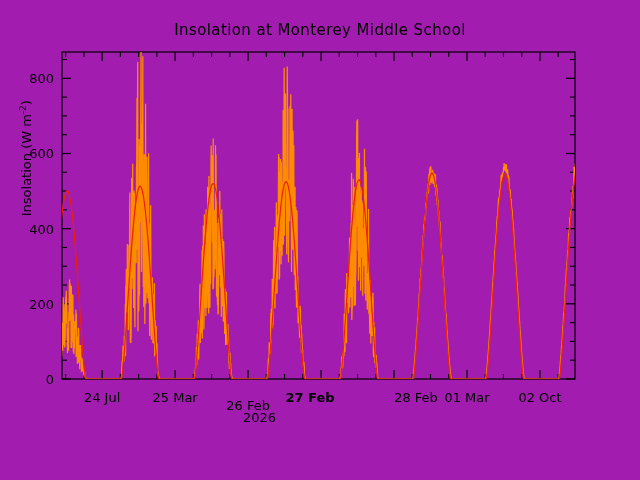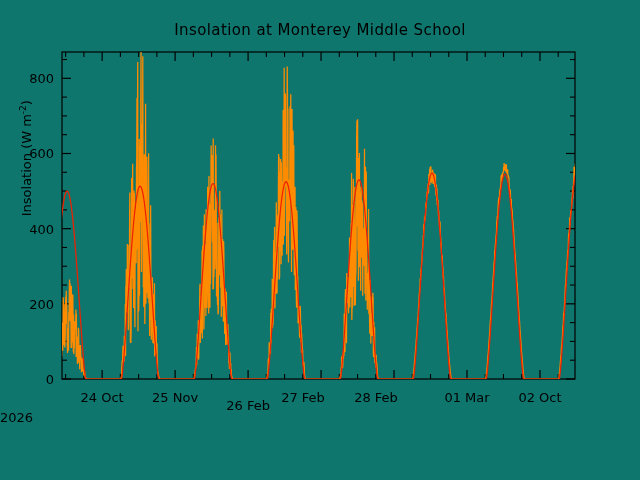--- a/index.html
+++ b/index.html
@@ -11,21 +11,21 @@
     width: 640px;
     height: 480px;
     overflow: hidden;
     font-family: "DejaVu Sans", sans-serif;
     color: #000000;
   }
   #figure {
     position: relative;
     width: 640px;
     height: 480px;
-    background: #0f766e;
+    background: #a21caf;
   }
   #chart-title {
     position: absolute;
     left: 0;
     top: 21px;
     width: 640px;
     text-align: center;
     font-size: 15px;
     letter-spacing: 0.4px;
     color: #000000;
@@ -54,21 +54,21 @@
   .tick-label {
     font-family: "DejaVu Sans", sans-serif;
     font-size: 13px;
     fill: #000000;
   }
   #xaxis-year {
     position: absolute;
     top: 410px;
     left: 0;
     width: 519px;
-    text-align: left;
+    text-align: center;
     font-size: 13px;
   }
   .xtick-label {
     position: absolute;
     font-size: 13px;
     white-space: nowrap;
     transform: translateX(-50%);
     top: 390px;
   }
 </style>
@@ -183,24 +183,24 @@
         <line x1="558.2162162162163" y1="52" x2="558.2162162162163" y2="57" stroke="#000000" stroke-width="1.1"></line>
         <clipPath id="plotclip">
           <rect x="62" y="52" width="513" height="327"></rect>
         </clipPath>
         <path d="M61.45 337.16 L61.71 356.51 L61.96 322.47 L62.21 329.41 L62.47 343.12 L62.72 350.62 L62.97 328.00 L63.23 297.26 L63.48 307.32 L63.73 345.12 L63.99 303.56 L64.24 315.45 L64.49 339.73 L64.75 347.55 L65.00 342.37 L65.25 335.19 L65.51 307.10 L65.76 296.76 L66.01 323.81 L66.27 290.78 L66.52 308.05 L66.77 304.80 L67.03 320.02 L67.28 344.63 L67.53 352.87 L67.79 344.49 L68.04 350.28 L68.29 328.26 L68.55 350.77 L68.80 312.12 L69.05 321.23 L69.31 286.90 L69.56 279.54 L69.81 310.31 L70.07 283.24 L70.32 320.71 L70.57 303.69 L70.83 306.34 L71.08 348.05 L71.33 285.76 L71.59 348.01 L71.84 339.34 L72.09 294.21 L72.35 328.87 L72.60 342.10 L72.85 294.75 L73.11 330.24 L73.36 352.24 L73.61 314.38 L73.87 354.23 L74.12 343.63 L74.37 348.26 L74.63 327.96 L74.88 321.37 L75.14 326.78 L75.39 322.26 L75.64 328.91 L75.90 309.50 L76.15 357.10 L76.40 313.39 L76.66 354.43 L76.91 336.67 L77.16 338.84 L77.42 363.91 L77.67 349.56 L77.92 361.75 L78.18 348.02 L78.43 327.85 L78.68 330.38 L78.94 362.97 L79.19 345.22 L79.44 349.91 L79.70 369.18 L79.95 347.76 L80.20 349.25 L80.46 344.95 L80.71 353.43 L80.96 360.28 L81.22 357.13 L81.47 372.21 L81.72 367.52 L81.98 371.49 L82.23 358.16 L82.48 369.09 L82.74 363.92 L82.99 367.55 L83.24 371.51 L83.50 369.90 L83.75 375.37 L84.00 373.32 L84.26 371.93 L84.51 370.96 L84.76 373.14 L85.02 375.33 L85.27 377.89 L85.52 377.24 L85.78 377.39 L86.03 378.21 L86.28 378.85 L86.70 379.00 L120.49 379.00 L120.74 379.00 L121.00 378.48 L121.25 376.30 L121.50 377.78 L121.76 367.82 L122.01 363.54 L122.26 360.35 L122.52 362.68 L122.77 352.99 L123.02 345.88 L123.28 358.25 L123.53 349.82 L123.78 359.94 L124.04 361.58 L124.29 335.78 L124.54 344.38 L124.80 351.10 L125.05 356.33 L125.30 304.08 L125.56 355.84 L125.81 286.48 L126.06 290.88 L126.32 269.00 L126.57 304.98 L126.82 312.25 L127.08 311.65 L127.33 244.00 L127.58 289.80 L127.84 285.83 L128.09 272.97 L128.34 330.10 L128.60 326.54 L128.85 244.95 L129.10 246.27 L129.36 288.04 L129.61 214.81 L129.86 192.43 L130.12 276.34 L130.37 342.44 L130.62 316.03 L130.88 343.05 L131.13 331.13 L131.39 254.08 L131.64 178.11 L131.89 274.18 L132.15 238.92 L132.40 278.18 L132.65 163.79 L132.91 289.04 L133.16 235.60 L133.41 258.95 L133.67 307.99 L133.92 190.51 L134.17 282.74 L134.43 192.89 L134.68 310.43 L134.93 327.16 L135.19 225.76 L135.44 251.97 L135.69 209.30 L135.95 208.54 L136.20 263.35 L136.45 169.55 L136.71 162.23 L136.96 97.99 L137.21 249.45 L137.47 117.62 L137.72 62.07 L137.97 331.13 L138.23 248.57 L138.48 310.96 L138.73 310.51 L138.99 293.29 L139.24 139.04 L139.49 295.56 L139.75 242.81 L140.00 145.19 L140.25 222.08 L140.51 217.79 L140.76 101.74 L141.01 52.00 L141.27 179.22 L141.52 271.93 L141.77 225.96 L142.03 124.12 L142.28 160.59 L142.53 175.39 L142.79 56.13 L143.04 210.62 L143.29 287.25 L143.55 212.42 L143.80 306.96 L144.05 184.83 L144.31 154.30 L144.56 196.90 L144.81 323.91 L145.07 283.23 L145.32 235.12 L145.57 103.86 L145.83 303.73 L146.08 295.03 L146.33 233.86 L146.59 191.20 L146.84 156.82 L147.09 252.20 L147.35 293.10 L147.60 262.27 L147.85 298.25 L148.11 262.87 L148.36 188.57 L148.61 153.14 L148.87 303.22 L149.12 223.34 L149.37 268.57 L149.63 335.88 L149.88 271.25 L150.14 310.12 L150.39 320.80 L150.64 205.26 L150.90 279.99 L151.15 332.57 L151.40 339.82 L151.66 289.22 L151.91 332.17 L152.16 304.36 L152.42 277.16 L152.67 319.34 L152.92 343.12 L153.18 320.32 L153.43 294.22 L153.68 337.88 L153.94 321.84 L154.19 344.13 L154.44 283.29 L154.70 356.26 L154.95 354.99 L155.20 320.38 L155.46 335.06 L155.71 354.09 L155.96 348.08 L156.22 326.06 L156.47 353.61 L156.72 347.06 L156.98 343.16 L157.23 358.37 L157.48 360.32 L157.74 374.91 L157.99 371.29 L158.24 373.24 L158.50 376.39 L158.75 375.45 L159.00 377.58 L159.26 378.25 L159.67 379.00 L193.46 379.00 L193.72 379.00 L193.97 378.24 L194.22 377.50 L194.48 374.60 L194.73 376.04 L194.98 372.38 L195.24 369.74 L195.49 367.62 L195.74 368.79 L196.00 363.89 L196.25 357.68 L196.50 347.10 L196.76 365.45 L197.01 350.36 L197.26 333.80 L197.52 357.88 L197.77 356.74 L198.02 356.84 L198.28 320.17 L198.53 359.59 L198.78 357.04 L199.04 323.76 L199.29 332.21 L199.54 319.37 L199.80 288.27 L200.05 283.71 L200.30 343.04 L200.56 317.50 L200.81 296.54 L201.06 333.14 L201.32 332.11 L201.57 300.07 L201.82 289.81 L202.08 250.26 L202.33 338.58 L202.58 245.86 L202.84 273.53 L203.09 283.04 L203.34 225.54 L203.60 230.69 L203.85 329.50 L204.10 318.26 L204.36 214.15 L204.61 307.78 L204.86 254.74 L205.12 290.65 L205.37 250.67 L205.62 244.20 L205.88 315.93 L206.13 209.15 L206.39 272.51 L206.64 272.40 L206.89 307.94 L207.15 274.72 L207.40 270.63 L207.65 186.65 L207.91 280.17 L208.16 287.33 L208.41 301.99 L208.67 313.42 L208.92 176.03 L209.17 199.29 L209.43 241.18 L209.68 248.76 L209.93 307.77 L210.19 204.10 L210.44 284.35 L210.69 272.38 L210.95 163.69 L211.20 145.57 L211.45 190.67 L211.71 169.05 L211.96 155.36 L212.21 227.79 L212.47 242.52 L212.72 194.24 L212.97 289.50 L213.23 138.53 L213.48 288.63 L213.73 250.42 L213.99 277.33 L214.24 261.61 L214.49 209.69 L214.75 210.44 L215.00 269.28 L215.25 250.95 L215.51 145.23 L215.76 233.87 L216.01 154.52 L216.27 209.83 L216.52 296.62 L216.77 263.15 L217.03 223.01 L217.28 296.75 L217.53 304.95 L217.79 288.17 L218.04 314.46 L218.29 311.86 L218.55 269.41 L218.80 217.39 L219.05 243.37 L219.31 266.30 L219.56 275.18 L219.81 191.02 L220.07 249.68 L220.32 214.36 L220.57 287.62 L220.83 252.61 L221.08 283.06 L221.33 316.80 L221.59 254.51 L221.84 209.41 L222.09 306.16 L222.35 270.50 L222.60 238.95 L222.85 287.41 L223.11 289.22 L223.36 321.69 L223.61 240.96 L223.87 250.20 L224.12 295.30 L224.37 286.42 L224.63 334.02 L224.88 325.73 L225.14 288.54 L225.39 299.12 L225.64 344.93 L225.90 313.88 L226.15 330.44 L226.40 291.76 L226.66 333.48 L226.91 340.30 L227.16 344.81 L227.42 341.55 L227.67 341.11 L227.92 324.28 L228.18 344.39 L228.43 336.44 L228.68 346.39 L228.94 362.75 L229.19 363.32 L229.44 369.05 L229.70 363.87 L229.95 352.64 L230.20 362.26 L230.46 368.08 L230.71 363.29 L230.96 374.47 L231.22 369.21 L231.47 375.95 L231.72 376.03 L231.98 377.22 L232.23 378.52 L232.65 379.00 L266.44 379.00 L266.69 379.00 L266.94 378.00 L267.20 376.04 L267.45 374.69 L267.70 372.74 L267.96 371.82 L268.21 361.17 L268.46 358.37 L268.72 363.62 L268.97 362.64 L269.22 342.16 L269.48 354.30 L269.73 351.46 L269.98 351.46 L270.24 346.57 L270.49 353.74 L270.74 312.98 L271.00 343.58 L271.25 310.61 L271.50 308.60 L271.76 321.00 L272.01 322.23 L272.26 278.74 L272.52 328.14 L272.77 321.52 L273.02 325.29 L273.28 313.65 L273.53 252.34 L273.78 239.93 L274.04 303.49 L274.29 288.63 L274.54 227.01 L274.80 308.48 L275.05 305.64 L275.30 251.77 L275.56 283.42 L275.81 294.10 L276.06 257.23 L276.32 202.35 L276.57 274.51 L276.82 214.62 L277.08 293.48 L277.33 221.18 L277.58 279.55 L277.84 215.89 L278.09 246.94 L278.34 198.04 L278.60 153.98 L278.85 166.62 L279.10 157.02 L279.36 279.48 L279.61 275.69 L279.86 184.77 L280.12 171.66 L280.37 250.75 L280.62 159.01 L280.88 165.56 L281.13 264.30 L281.39 162.19 L281.64 199.41 L281.89 251.26 L282.15 255.73 L282.40 181.99 L282.65 243.40 L282.91 215.23 L283.16 109.98 L283.41 244.46 L283.67 191.34 L283.92 171.73 L284.17 67.70 L284.43 235.64 L284.68 152.29 L284.93 176.34 L285.19 186.21 L285.44 93.59 L285.69 187.26 L285.95 166.91 L286.20 186.63 L286.45 214.10 L286.71 254.60 L286.96 212.64 L287.21 66.44 L287.47 93.32 L287.72 214.13 L287.97 108.39 L288.23 241.60 L288.48 262.44 L288.73 181.49 L288.99 191.30 L289.24 179.63 L289.49 221.54 L289.75 180.75 L290.00 105.91 L290.25 203.18 L290.51 184.76 L290.76 94.35 L291.01 203.26 L291.27 222.20 L291.52 272.07 L291.77 171.48 L292.03 108.96 L292.28 189.83 L292.53 167.07 L292.79 249.76 L293.04 130.41 L293.29 172.47 L293.55 160.11 L293.80 145.30 L294.05 245.16 L294.31 275.20 L294.56 199.22 L294.81 243.91 L295.07 186.87 L295.32 289.94 L295.57 245.92 L295.83 206.89 L296.08 233.16 L296.33 296.97 L296.59 307.62 L296.84 210.17 L297.09 215.53 L297.35 251.23 L297.60 296.86 L297.85 276.26 L298.11 323.14 L298.36 310.08 L298.61 319.11 L298.87 306.11 L299.12 317.65 L299.37 329.06 L299.63 337.76 L299.88 316.70 L300.14 305.84 L300.39 309.83 L300.64 328.23 L300.90 341.97 L301.15 325.30 L301.40 352.66 L301.66 333.53 L301.91 341.40 L302.16 345.34 L302.42 348.80 L302.67 350.23 L302.92 362.54 L303.18 361.43 L303.43 366.45 L303.68 364.35 L303.94 362.09 L304.19 366.47 L304.44 373.50 L304.70 376.10 L304.95 376.96 L305.20 378.22 L305.62 379.00 L339.41 379.00 L339.66 379.00 L339.92 377.64 L340.17 377.92 L340.42 375.85 L340.68 376.38 L340.93 374.79 L341.18 366.85 L341.44 372.92 L341.69 356.53 L341.94 367.54 L342.20 368.15 L342.45 355.11 L342.70 367.85 L342.96 360.54 L343.21 352.32 L343.46 358.69 L343.72 349.79 L343.97 355.96 L344.22 313.51 L344.48 330.47 L344.73 322.49 L344.98 352.21 L345.24 296.89 L345.49 288.99 L345.74 316.37 L346.00 304.66 L346.25 319.52 L346.50 343.35 L346.76 272.97 L347.01 290.81 L347.26 296.02 L347.52 298.92 L347.77 303.05 L348.02 286.40 L348.28 277.00 L348.53 313.17 L348.78 294.01 L349.04 306.13 L349.29 285.78 L349.54 237.60 L349.80 307.44 L350.05 252.88 L350.30 276.89 L350.56 266.10 L350.81 297.26 L351.06 222.98 L351.32 253.50 L351.57 173.05 L351.82 319.92 L352.08 308.26 L352.33 308.74 L352.58 205.05 L352.84 236.43 L353.09 217.58 L353.34 178.77 L353.60 287.05 L353.85 238.54 L354.10 306.02 L354.36 224.64 L354.61 265.23 L354.86 186.82 L355.12 263.64 L355.37 305.19 L355.62 277.32 L355.88 272.96 L356.13 251.48 L356.39 201.50 L356.64 139.24 L356.89 120.52 L357.15 226.62 L357.40 146.52 L357.65 119.21 L357.91 250.81 L358.16 175.74 L358.41 280.78 L358.67 260.72 L358.92 157.99 L359.17 255.60 L359.43 153.11 L359.68 266.89 L359.93 192.42 L360.19 217.37 L360.44 262.91 L360.69 290.83 L360.95 186.54 L361.20 187.72 L361.45 225.36 L361.71 257.50 L361.96 200.39 L362.21 253.70 L362.47 203.29 L362.72 295.79 L362.97 251.87 L363.23 248.26 L363.48 228.33 L363.73 265.81 L363.99 229.18 L364.24 253.75 L364.49 148.70 L364.75 230.72 L365.00 293.69 L365.25 177.58 L365.51 166.75 L365.76 300.50 L366.01 200.45 L366.27 171.53 L366.52 255.74 L366.77 284.69 L367.03 273.04 L367.28 309.65 L367.53 296.98 L367.79 274.68 L368.04 282.80 L368.29 272.62 L368.55 208.93 L368.80 313.66 L369.05 273.69 L369.31 303.61 L369.56 320.93 L369.81 333.74 L370.07 280.05 L370.32 325.47 L370.57 296.07 L370.83 343.60 L371.08 312.78 L371.33 320.49 L371.59 326.22 L371.84 332.50 L372.09 335.93 L372.35 297.03 L372.60 328.51 L372.85 292.74 L373.11 298.43 L373.36 352.53 L373.61 357.32 L373.87 321.63 L374.12 357.20 L374.37 337.98 L374.63 327.14 L374.88 363.01 L375.14 361.43 L375.39 363.99 L375.64 356.46 L375.90 367.70 L376.15 354.81 L376.40 364.89 L376.66 362.00 L376.91 365.21 L377.16 368.43 L377.42 373.49 L377.67 377.11 L377.92 377.24 L378.18 378.28 L378.59 379.00 L412.38 379.00 L412.64 379.00 L412.89 377.88 L413.14 376.18 L413.40 374.22 L413.65 371.94 L413.90 369.46 L414.16 367.03 L414.41 363.60 L414.66 361.16 L414.92 358.47 L415.17 354.10 L415.42 351.84 L415.68 347.14 L415.93 346.18 L416.18 340.84 L416.44 337.73 L416.69 335.50 L416.94 330.39 L417.20 327.13 L417.45 324.42 L417.70 318.75 L417.96 318.09 L418.21 314.27 L418.46 308.99 L418.72 304.01 L418.97 301.18 L419.22 294.02 L419.48 292.65 L419.73 288.26 L419.98 286.88 L420.24 277.91 L420.49 281.34 L420.74 273.65 L421.00 268.82 L421.25 269.89 L421.50 264.62 L421.76 261.29 L422.01 259.13 L422.26 251.32 L422.52 248.63 L422.77 245.65 L423.02 242.29 L423.28 235.14 L423.53 237.93 L423.78 224.15 L424.04 225.21 L424.29 229.06 L424.54 216.82 L424.80 217.94 L425.05 220.36 L425.30 214.50 L425.56 215.79 L425.81 202.88 L426.06 207.91 L426.32 206.15 L426.57 199.85 L426.82 196.25 L427.08 191.88 L427.33 195.77 L427.58 187.88 L427.84 192.06 L428.09 183.58 L428.34 193.47 L428.60 190.91 L428.85 173.96 L429.10 178.02 L429.36 183.10 L429.61 169.26 L429.86 185.09 L430.12 166.96 L430.37 173.66 L430.62 181.14 L430.88 166.22 L431.13 176.83 L431.39 182.20 L431.64 182.44 L431.89 174.44 L432.15 172.82 L432.40 181.53 L432.65 169.80 L432.91 175.47 L433.16 183.70 L433.41 172.56 L433.67 184.12 L433.92 173.24 L434.17 182.94 L434.43 175.89 L434.68 187.29 L434.93 176.59 L435.19 174.68 L435.44 174.91 L435.69 190.11 L435.95 193.91 L436.20 195.77 L436.45 184.60 L436.71 200.62 L436.96 188.21 L437.21 205.34 L437.47 197.52 L437.72 204.99 L437.97 199.77 L438.23 208.66 L438.48 216.47 L438.73 210.58 L438.99 217.81 L439.24 220.79 L439.49 226.94 L439.75 230.37 L440.00 221.58 L440.25 227.42 L440.51 235.97 L440.76 239.32 L441.01 245.22 L441.27 244.76 L441.52 253.82 L441.77 255.68 L442.03 259.82 L442.28 255.52 L442.53 265.82 L442.79 266.78 L443.04 270.87 L443.29 278.30 L443.55 276.31 L443.80 285.79 L444.05 289.59 L444.31 288.56 L444.56 295.61 L444.81 300.33 L445.07 304.81 L445.32 308.14 L445.57 311.21 L445.83 314.96 L446.08 314.71 L446.33 321.68 L446.59 323.25 L446.84 330.13 L447.09 330.49 L447.35 336.72 L447.60 339.23 L447.85 342.62 L448.11 346.31 L448.36 348.81 L448.61 353.42 L448.87 356.74 L449.12 358.98 L449.37 361.91 L449.63 364.98 L449.88 367.32 L450.14 370.73 L450.39 372.84 L450.64 374.94 L450.90 376.81 L451.15 378.43 L451.56 379.00 L485.35 379.00 L485.61 379.00 L485.86 377.85 L486.11 376.16 L486.37 373.97 L486.62 371.65 L486.87 369.13 L487.13 366.71 L487.38 363.70 L487.64 360.66 L487.89 356.90 L488.14 354.35 L488.40 350.68 L488.65 346.92 L488.90 343.71 L489.16 339.39 L489.41 337.25 L489.66 332.00 L489.92 329.81 L490.17 323.91 L490.42 320.45 L490.68 317.19 L490.93 314.67 L491.18 310.37 L491.44 304.72 L491.69 302.21 L491.94 298.85 L492.20 295.20 L492.45 290.44 L492.70 283.35 L492.96 282.32 L493.21 277.02 L493.46 275.09 L493.72 271.02 L493.97 264.66 L494.22 261.14 L494.48 260.24 L494.73 251.53 L494.98 251.56 L495.24 245.48 L495.49 244.05 L495.74 241.17 L496.00 236.65 L496.25 234.67 L496.50 232.15 L496.76 222.48 L497.01 219.97 L497.26 216.22 L497.52 218.43 L497.77 216.04 L498.02 210.88 L498.28 203.28 L498.53 200.61 L498.78 197.57 L499.04 201.74 L499.29 199.59 L499.54 193.85 L499.80 191.69 L500.05 188.76 L500.30 189.39 L500.56 186.10 L500.81 185.82 L501.06 176.18 L501.32 175.69 L501.57 180.97 L501.82 175.49 L502.08 179.01 L502.33 177.37 L502.58 172.46 L502.84 173.55 L503.09 172.61 L503.34 172.23 L503.60 167.09 L503.85 170.80 L504.10 162.96 L504.36 166.86 L504.61 169.43 L504.86 166.98 L505.12 170.34 L505.37 169.68 L505.62 164.21 L505.88 171.93 L506.13 166.28 L506.39 164.35 L506.64 172.66 L506.89 169.10 L507.15 174.00 L507.40 171.64 L507.65 169.49 L507.91 175.25 L508.16 177.21 L508.41 177.47 L508.67 176.85 L508.92 177.68 L509.17 187.50 L509.43 188.49 L509.68 190.00 L509.93 193.38 L510.19 189.46 L510.44 194.38 L510.69 200.35 L510.95 201.72 L511.20 198.99 L511.45 205.90 L511.71 210.09 L511.96 208.58 L512.21 211.67 L512.47 217.17 L512.72 220.71 L512.97 221.70 L513.23 227.60 L513.48 228.40 L513.73 233.35 L513.99 238.26 L514.24 242.94 L514.49 247.04 L514.75 250.37 L515.00 253.77 L515.25 255.41 L515.51 261.02 L515.76 263.16 L516.01 268.91 L516.27 272.28 L516.52 274.40 L516.77 279.75 L517.03 283.21 L517.28 284.87 L517.53 290.26 L517.79 293.22 L518.04 299.09 L518.29 302.84 L518.55 308.17 L518.80 310.42 L519.05 315.56 L519.31 318.47 L519.56 321.53 L519.81 327.41 L520.07 330.78 L520.32 333.47 L520.57 337.62 L520.83 341.07 L521.08 344.81 L521.33 349.14 L521.59 352.19 L521.84 354.97 L522.09 358.38 L522.35 361.59 L522.60 364.87 L522.85 367.63 L523.11 370.09 L523.36 372.59 L523.61 374.89 L523.87 376.77 L524.12 378.39 L524.54 379.00 L558.33 379.00 L558.58 379.00 L558.83 377.91 L559.09 376.18 L559.34 373.75 L559.59 371.32 L559.85 369.60 L560.10 366.16 L560.35 362.40 L560.61 360.19 L560.86 356.16 L561.11 354.39 L561.37 348.87 L561.62 345.73 L561.87 344.89 L562.13 340.66 L562.38 336.69 L562.64 332.81 L562.89 325.82 L563.14 327.32 L563.40 320.53 L563.65 312.80 L563.90 315.21 L564.16 311.51 L564.41 306.76 L564.66 302.29 L564.92 298.90 L565.17 291.18 L565.42 284.56 L565.68 286.31 L565.93 279.40 L566.18 273.12 L566.44 269.99 L566.69 270.48 L566.94 262.50 L567.20 262.87 L567.45 256.43 L567.70 250.83 L567.96 249.85 L568.21 251.49 L568.46 237.94 L568.72 233.31 L568.97 235.37 L569.22 230.18 L569.48 228.53 L569.73 217.35 L569.98 225.21 L570.24 217.48 L570.49 216.77 L570.74 210.55 L571.00 212.27 L571.25 209.98 L571.50 207.73 L571.76 204.45 L572.01 197.66 L572.26 198.42 L572.52 190.35 L572.77 198.65 L573.02 186.07 L573.28 191.80 L573.53 182.44 L573.78 180.60 L574.04 166.65 L574.29 168.96 L574.54 169.60 L574.80 177.20 L575.05 179.91 L575.30 163.57 L575.56 167.53 " fill="none" stroke="#ff8c00" stroke-width="1.25" stroke-linejoin="miter" clip-path="url(#plotclip)"></path>
         <path d="M61.42 219.15 L61.68 216.80 L61.93 214.53 L62.18 212.36 L62.44 210.28 L62.69 208.30 L62.94 206.42 L63.20 204.65 L63.45 202.97 L63.70 201.40 L63.96 199.94 L64.21 198.59 L64.46 197.34 L64.72 196.20 L64.97 195.18 L65.22 194.27 L65.48 193.47 L65.73 192.78 L65.98 192.21 L66.24 191.76 L66.49 191.41 L66.74 191.19 L67.00 191.08 L67.25 191.09 L67.50 191.21 L67.76 191.45 L68.01 191.80 L68.26 192.27 L68.52 192.86 L68.77 193.56 L69.02 194.37 L69.28 195.30 L69.53 196.34 L69.78 197.48 L70.04 198.74 L70.29 200.11 L70.54 201.59 L70.80 203.17 L71.05 204.86 L71.30 206.64 L71.56 208.54 L71.81 210.53 L72.06 212.61 L72.32 214.80 L72.57 217.07 L72.82 219.44 L73.08 221.90 L73.33 224.44 L73.58 227.07 L73.84 229.78 L74.09 232.57 L74.34 235.44 L74.60 238.38 L74.85 241.39 L75.10 244.46 L75.36 247.60 L75.61 250.81 L75.86 254.07 L76.12 257.38 L76.37 260.75 L76.62 264.16 L76.88 267.62 L77.13 271.12 L77.39 274.66 L77.64 278.23 L77.89 281.83 L78.15 285.45 L78.40 289.09 L78.65 292.76 L78.91 296.43 L79.16 300.11 L79.41 303.80 L79.67 307.49 L79.92 311.17 L80.17 314.84 L80.43 318.50 L80.68 322.14 L80.93 325.75 L81.19 329.33 L81.44 332.88 L81.69 336.38 L81.95 339.84 L82.20 343.24 L82.45 346.59 L82.71 349.86 L82.96 353.06 L83.21 356.18 L83.47 359.20 L83.72 362.12 L83.97 364.93 L84.23 367.60 L84.48 370.13 L84.73 372.48 L84.99 374.64 L85.24 376.55 L85.49 378.12 L85.97 379.00 L121.22 379.00 L121.47 379.00 L121.73 377.93 L121.98 376.26 L122.23 374.27 L122.49 372.03 L122.74 369.59 L122.99 366.98 L123.25 364.22 L123.50 361.33 L123.75 358.32 L124.01 355.21 L124.26 352.00 L124.51 348.71 L124.77 345.34 L125.02 341.90 L125.27 338.40 L125.53 334.85 L125.78 331.24 L126.03 327.60 L126.29 323.92 L126.54 320.21 L126.79 316.48 L127.05 312.72 L127.30 308.95 L127.55 305.17 L127.81 301.39 L128.06 297.61 L128.31 293.83 L128.57 290.06 L128.82 286.31 L129.07 282.57 L129.33 278.86 L129.58 275.17 L129.83 271.51 L130.09 267.88 L130.34 264.30 L130.59 260.76 L130.85 257.26 L131.10 253.81 L131.35 250.41 L131.61 247.08 L131.86 243.80 L132.11 240.58 L132.37 237.43 L132.62 234.35 L132.87 231.35 L133.13 228.42 L133.38 225.57 L133.64 222.79 L133.89 220.11 L134.14 217.51 L134.40 215.00 L134.65 212.58 L134.90 210.25 L135.16 208.03 L135.41 205.89 L135.66 203.86 L135.92 201.94 L136.17 200.11 L136.42 198.40 L136.68 196.79 L136.93 195.29 L137.18 193.90 L137.44 192.62 L137.69 191.45 L137.94 190.40 L138.20 189.46 L138.45 188.64 L138.70 187.94 L138.96 187.35 L139.21 186.89 L139.46 186.54 L139.72 186.31 L139.97 186.19 L140.22 186.20 L140.48 186.33 L140.73 186.57 L140.98 186.94 L141.24 187.42 L141.49 188.02 L141.74 188.74 L142.00 189.57 L142.25 190.52 L142.50 191.59 L142.76 192.76 L143.01 194.06 L143.26 195.46 L143.52 196.97 L143.77 198.60 L144.02 200.33 L144.28 202.16 L144.53 204.10 L144.78 206.15 L145.04 208.29 L145.29 210.53 L145.54 212.86 L145.80 215.29 L146.05 217.82 L146.30 220.43 L146.56 223.12 L146.81 225.90 L147.06 228.77 L147.32 231.71 L147.57 234.72 L147.82 237.81 L148.08 240.96 L148.33 244.19 L148.58 247.47 L148.84 250.82 L149.09 254.22 L149.34 257.68 L149.60 261.18 L149.85 264.73 L150.10 268.32 L150.36 271.95 L150.61 275.61 L150.86 279.30 L151.12 283.02 L151.37 286.76 L151.62 290.51 L151.88 294.28 L152.13 298.06 L152.39 301.85 L152.64 305.63 L152.89 309.41 L153.15 313.17 L153.40 316.93 L153.65 320.66 L153.91 324.36 L154.16 328.04 L154.41 331.68 L154.67 335.27 L154.92 338.82 L155.17 342.32 L155.43 345.75 L155.68 349.11 L155.93 352.39 L156.19 355.59 L156.44 358.69 L156.69 361.68 L156.95 364.56 L157.20 367.30 L157.45 369.90 L157.71 372.31 L157.96 374.53 L158.21 376.48 L158.47 378.10 L158.94 379.00 L194.19 379.00 L194.45 379.00 L194.70 377.91 L194.95 376.23 L195.21 374.21 L195.46 371.94 L195.71 369.47 L195.97 366.82 L196.22 364.02 L196.47 361.09 L196.73 358.04 L196.98 354.88 L197.23 351.63 L197.49 348.29 L197.74 344.88 L197.99 341.39 L198.25 337.85 L198.50 334.24 L198.75 330.59 L199.01 326.90 L199.26 323.17 L199.51 319.41 L199.77 315.62 L200.02 311.82 L200.27 308.00 L200.53 304.17 L200.78 300.33 L201.03 296.50 L201.29 292.67 L201.54 288.85 L201.79 285.04 L202.05 281.25 L202.30 277.49 L202.55 273.75 L202.81 270.04 L203.06 266.37 L203.31 262.73 L203.57 259.14 L203.82 255.60 L204.07 252.10 L204.33 248.66 L204.58 245.28 L204.83 241.95 L205.09 238.69 L205.34 235.50 L205.59 232.38 L205.85 229.33 L206.10 226.36 L206.35 223.47 L206.61 220.66 L206.86 217.94 L207.11 215.30 L207.37 212.76 L207.62 210.31 L207.87 207.95 L208.13 205.69 L208.38 203.53 L208.64 201.48 L208.89 199.52 L209.14 197.67 L209.40 195.93 L209.65 194.30 L209.90 192.78 L210.16 191.37 L210.41 190.07 L210.66 188.89 L210.92 187.83 L211.17 186.88 L211.42 186.05 L211.68 185.33 L211.93 184.74 L212.18 184.27 L212.44 183.91 L212.69 183.68 L212.94 183.56 L213.20 183.57 L213.45 183.70 L213.70 183.95 L213.96 184.32 L214.21 184.80 L214.46 185.41 L214.72 186.14 L214.97 186.99 L215.22 187.95 L215.48 189.03 L215.73 190.22 L215.98 191.53 L216.24 192.96 L216.49 194.49 L216.74 196.14 L217.00 197.89 L217.25 199.75 L217.50 201.72 L217.76 203.79 L218.01 205.96 L218.26 208.23 L218.52 210.60 L218.77 213.06 L219.02 215.62 L219.28 218.26 L219.53 221.00 L219.78 223.81 L220.04 226.72 L220.29 229.70 L220.54 232.75 L220.80 235.88 L221.05 239.08 L221.30 242.35 L221.56 245.68 L221.81 249.07 L222.06 252.52 L222.32 256.02 L222.57 259.57 L222.82 263.17 L223.08 266.81 L223.33 270.48 L223.58 274.20 L223.84 277.94 L224.09 281.71 L224.34 285.50 L224.60 289.31 L224.85 293.13 L225.10 296.96 L225.36 300.79 L225.61 304.63 L225.86 308.46 L226.12 312.27 L226.37 316.08 L226.62 319.86 L226.88 323.62 L227.13 327.34 L227.39 331.03 L227.64 334.68 L227.89 338.27 L228.15 341.81 L228.40 345.29 L228.65 348.70 L228.91 352.03 L229.16 355.27 L229.41 358.41 L229.67 361.45 L229.92 364.36 L230.17 367.15 L230.43 369.77 L230.68 372.22 L230.93 374.46 L231.19 376.45 L231.44 378.08 L231.92 379.00 L267.17 379.00 L267.42 379.00 L267.67 377.90 L267.93 376.20 L268.18 374.16 L268.43 371.87 L268.69 369.37 L268.94 366.70 L269.19 363.88 L269.45 360.92 L269.70 357.84 L269.95 354.65 L270.21 351.37 L270.46 348.00 L270.71 344.55 L270.97 341.03 L271.22 337.45 L271.47 333.81 L271.73 330.13 L271.98 326.40 L272.23 322.63 L272.49 318.84 L272.74 315.01 L272.99 311.17 L273.25 307.31 L273.50 303.45 L273.75 299.58 L274.01 295.71 L274.26 291.84 L274.51 287.98 L274.77 284.14 L275.02 280.31 L275.27 276.51 L275.53 272.74 L275.78 268.99 L276.03 265.29 L276.29 261.62 L276.54 257.99 L276.79 254.41 L277.05 250.88 L277.30 247.41 L277.55 243.99 L277.81 240.64 L278.06 237.34 L278.31 234.12 L278.57 230.97 L278.82 227.89 L279.07 224.90 L279.33 221.98 L279.58 219.14 L279.83 216.39 L280.09 213.73 L280.34 211.16 L280.59 208.69 L280.85 206.31 L281.10 204.03 L281.35 201.85 L281.61 199.77 L281.86 197.80 L282.11 195.93 L282.37 194.17 L282.62 192.52 L282.87 190.99 L283.13 189.57 L283.38 188.26 L283.64 187.06 L283.89 185.99 L284.14 185.03 L284.40 184.19 L284.65 183.47 L284.90 182.87 L285.16 182.39 L285.41 182.04 L285.66 181.80 L285.92 181.68 L286.17 181.69 L286.42 181.82 L286.68 182.07 L286.93 182.44 L287.18 182.94 L287.44 183.55 L287.69 184.29 L287.94 185.14 L288.20 186.11 L288.45 187.20 L288.70 188.41 L288.96 189.73 L289.21 191.17 L289.46 192.72 L289.72 194.38 L289.97 196.15 L290.22 198.03 L290.48 200.01 L290.73 202.10 L290.98 204.29 L291.24 206.59 L291.49 208.98 L291.74 211.46 L292.00 214.05 L292.25 216.72 L292.50 219.48 L292.76 222.32 L293.01 225.25 L293.26 228.26 L293.52 231.35 L293.77 234.51 L294.02 237.74 L294.28 241.03 L294.53 244.40 L294.78 247.82 L295.04 251.30 L295.29 254.84 L295.54 258.42 L295.80 262.05 L296.05 265.73 L296.30 269.44 L296.56 273.19 L296.81 276.97 L297.06 280.77 L297.32 284.60 L297.57 288.44 L297.82 292.30 L298.08 296.17 L298.33 300.04 L298.58 303.91 L298.84 307.78 L299.09 311.63 L299.34 315.47 L299.60 319.29 L299.85 323.09 L300.10 326.85 L300.36 330.57 L300.61 334.25 L300.86 337.88 L301.12 341.46 L301.37 344.97 L301.62 348.41 L301.88 351.77 L302.13 355.04 L302.39 358.21 L302.64 361.28 L302.89 364.22 L303.15 367.03 L303.40 369.68 L303.65 372.16 L303.91 374.42 L304.16 376.42 L304.41 378.08 L304.89 379.00 L340.14 379.00 L340.39 379.00 L340.65 377.89 L340.90 376.17 L341.15 374.12 L341.41 371.80 L341.66 369.28 L341.91 366.58 L342.17 363.73 L342.42 360.75 L342.67 357.64 L342.93 354.42 L343.18 351.11 L343.43 347.70 L343.69 344.22 L343.94 340.67 L344.19 337.05 L344.45 333.38 L344.70 329.66 L344.95 325.90 L345.21 322.10 L345.46 318.26 L345.71 314.40 L345.97 310.53 L346.22 306.63 L346.47 302.73 L346.73 298.82 L346.98 294.91 L347.23 291.01 L347.49 287.12 L347.74 283.24 L347.99 279.37 L348.25 275.54 L348.50 271.73 L348.75 267.95 L349.01 264.20 L349.26 260.50 L349.51 256.84 L349.77 253.22 L350.02 249.66 L350.27 246.15 L350.53 242.70 L350.78 239.32 L351.03 236.00 L351.29 232.74 L351.54 229.56 L351.79 226.46 L352.05 223.43 L352.30 220.48 L352.55 217.62 L352.81 214.84 L353.06 212.16 L353.31 209.56 L353.57 207.06 L353.82 204.66 L354.07 202.36 L354.33 200.16 L354.58 198.06 L354.83 196.07 L355.09 194.19 L355.34 192.41 L355.59 190.75 L355.85 189.20 L356.10 187.76 L356.35 186.44 L356.61 185.24 L356.86 184.15 L357.11 183.18 L357.37 182.34 L357.62 181.61 L357.87 181.00 L358.13 180.52 L358.38 180.16 L358.64 179.92 L358.89 179.81 L359.14 179.81 L359.40 179.94 L359.65 180.20 L359.90 180.57 L360.16 181.07 L360.41 181.69 L360.66 182.43 L360.92 183.29 L361.17 184.27 L361.42 185.38 L361.68 186.59 L361.93 187.93 L362.18 189.38 L362.44 190.94 L362.69 192.62 L362.94 194.41 L363.20 196.30 L363.45 198.31 L363.70 200.42 L363.96 202.63 L364.21 204.94 L364.46 207.36 L364.72 209.87 L364.97 212.47 L365.22 215.17 L365.48 217.96 L365.73 220.83 L365.98 223.79 L366.24 226.82 L366.49 229.94 L366.74 233.13 L367.00 236.39 L367.25 239.72 L367.50 243.12 L367.76 246.57 L368.01 250.09 L368.26 253.65 L368.52 257.27 L368.77 260.94 L369.02 264.65 L369.28 268.40 L369.53 272.18 L369.78 276.00 L370.04 279.84 L370.29 283.70 L370.54 287.58 L370.80 291.48 L371.05 295.38 L371.30 299.29 L371.56 303.20 L371.81 307.10 L372.06 310.99 L372.32 314.87 L372.57 318.72 L372.82 322.55 L373.08 326.35 L373.33 330.11 L373.58 333.83 L373.84 337.49 L374.09 341.10 L374.34 344.64 L374.60 348.12 L374.85 351.51 L375.10 354.81 L375.36 358.02 L375.61 361.11 L375.86 364.08 L376.12 366.92 L376.37 369.59 L376.62 372.09 L376.88 374.38 L377.13 376.40 L377.39 378.07 L377.86 379.00 L413.11 379.00 L413.36 379.00 L413.62 377.85 L413.87 376.08 L414.12 373.95 L414.38 371.56 L414.63 368.95 L414.89 366.16 L415.14 363.21 L415.39 360.13 L415.65 356.91 L415.90 353.59 L416.15 350.16 L416.41 346.64 L416.66 343.04 L416.91 339.37 L417.17 335.63 L417.42 331.83 L417.67 327.99 L417.93 324.09 L418.18 320.16 L418.43 316.20 L418.69 312.21 L418.94 308.20 L419.19 304.17 L419.45 300.14 L419.70 296.10 L419.95 292.06 L420.21 288.02 L420.46 283.99 L420.71 279.98 L420.97 275.99 L421.22 272.02 L421.47 268.08 L421.73 264.17 L421.98 260.30 L422.23 256.47 L422.49 252.69 L422.74 248.95 L422.99 245.27 L423.25 241.64 L423.50 238.08 L423.75 234.57 L424.01 231.14 L424.26 227.78 L424.51 224.49 L424.77 221.27 L425.02 218.14 L425.27 215.10 L425.53 212.14 L425.78 209.27 L426.03 206.49 L426.29 203.81 L426.54 201.22 L426.79 198.74 L427.05 196.36 L427.30 194.08 L427.55 191.92 L427.81 189.86 L428.06 187.91 L428.31 186.07 L428.57 184.36 L428.82 182.75 L429.07 181.27 L429.33 179.90 L429.58 178.66 L429.83 177.53 L430.09 176.53 L430.34 175.66 L430.59 174.91 L430.85 174.28 L431.10 173.78 L431.35 173.41 L431.61 173.16 L431.86 173.04 L432.11 173.05 L432.37 173.18 L432.62 173.44 L432.87 173.83 L433.13 174.35 L433.38 174.99 L433.64 175.76 L433.89 176.65 L434.14 177.66 L434.40 178.80 L434.65 180.06 L434.90 181.44 L435.16 182.94 L435.41 184.56 L435.66 186.29 L435.92 188.14 L436.17 190.10 L436.42 192.17 L436.68 194.35 L436.93 196.64 L437.18 199.03 L437.44 201.53 L437.69 204.13 L437.94 206.82 L438.20 209.61 L438.45 212.49 L438.70 215.46 L438.96 218.52 L439.21 221.66 L439.46 224.88 L439.72 228.17 L439.97 231.55 L440.22 234.99 L440.48 238.50 L440.73 242.07 L440.98 245.71 L441.24 249.40 L441.49 253.14 L441.74 256.93 L442.00 260.77 L442.25 264.64 L442.50 268.55 L442.76 272.50 L443.01 276.47 L443.26 280.46 L443.52 284.48 L443.77 288.50 L444.02 292.54 L444.28 296.58 L444.53 300.62 L444.78 304.66 L445.04 308.68 L445.29 312.69 L445.54 316.68 L445.80 320.64 L446.05 324.56 L446.30 328.45 L446.56 332.29 L446.81 336.08 L447.06 339.81 L447.32 343.48 L447.57 347.07 L447.82 350.57 L448.08 353.99 L448.33 357.30 L448.58 360.50 L448.84 363.58 L449.09 366.51 L449.34 369.28 L449.60 371.86 L449.85 374.22 L450.10 376.31 L450.36 378.03 L450.83 379.00 L486.08 379.00 L486.34 379.00 L486.59 377.86 L486.84 376.09 L487.10 373.98 L487.35 371.60 L487.60 369.01 L487.86 366.23 L488.11 363.30 L488.36 360.23 L488.62 357.03 L488.87 353.72 L489.12 350.32 L489.38 346.82 L489.63 343.24 L489.89 339.58 L490.14 335.87 L490.39 332.09 L490.65 328.27 L490.90 324.39 L491.15 320.48 L491.41 316.54 L491.66 312.58 L491.91 308.59 L492.17 304.58 L492.42 300.57 L492.67 296.55 L492.93 292.53 L493.18 288.52 L493.43 284.51 L493.69 280.53 L493.94 276.55 L494.19 272.61 L494.45 268.69 L494.70 264.80 L494.95 260.95 L495.21 257.14 L495.46 253.38 L495.71 249.66 L495.97 246.00 L496.22 242.39 L496.47 238.85 L496.73 235.36 L496.98 231.95 L497.23 228.60 L497.49 225.33 L497.74 222.14 L497.99 219.02 L498.25 215.99 L498.50 213.05 L498.75 210.20 L499.01 207.43 L499.26 204.77 L499.51 202.20 L499.77 199.73 L500.02 197.36 L500.27 195.10 L500.53 192.94 L500.78 190.89 L501.03 188.96 L501.29 187.13 L501.54 185.42 L501.79 183.83 L502.05 182.35 L502.30 180.99 L502.55 179.75 L502.81 178.64 L503.06 177.64 L503.31 176.77 L503.57 176.02 L503.82 175.40 L504.07 174.90 L504.33 174.53 L504.58 174.29 L504.83 174.17 L505.09 174.18 L505.34 174.31 L505.59 174.57 L505.85 174.96 L506.10 175.47 L506.35 176.11 L506.61 176.87 L506.86 177.75 L507.11 178.76 L507.37 179.90 L507.62 181.15 L507.87 182.52 L508.13 184.01 L508.38 185.62 L508.64 187.34 L508.89 189.18 L509.14 191.13 L509.40 193.19 L509.65 195.36 L509.90 197.64 L510.16 200.02 L510.41 202.50 L510.66 205.08 L510.92 207.76 L511.17 210.53 L511.42 213.40 L511.68 216.35 L511.93 219.39 L512.18 222.52 L512.44 225.72 L512.69 229.00 L512.94 232.35 L513.20 235.78 L513.45 239.27 L513.70 242.82 L513.96 246.44 L514.21 250.11 L514.46 253.83 L514.72 257.60 L514.97 261.41 L515.22 265.27 L515.48 269.16 L515.73 273.08 L515.98 277.03 L516.24 281.00 L516.49 284.99 L516.74 289.00 L517.00 293.01 L517.25 297.03 L517.50 301.05 L517.76 305.06 L518.01 309.07 L518.26 313.05 L518.52 317.02 L518.77 320.96 L519.02 324.86 L519.28 328.73 L519.53 332.55 L519.78 336.32 L520.04 340.03 L520.29 343.67 L520.54 347.24 L520.80 350.73 L521.05 354.13 L521.30 357.42 L521.56 360.60 L521.81 363.66 L522.06 366.58 L522.32 369.33 L522.57 371.90 L522.82 374.25 L523.08 376.33 L523.33 378.04 L523.81 379.00 L559.06 379.00 L559.31 379.00 L559.56 377.83 L559.82 376.01 L560.07 373.84 L560.32 371.40 L560.58 368.73 L560.83 365.88 L561.08 362.87 L561.34 359.71 L561.59 356.43 L561.84 353.03 L562.10 349.53 L562.35 345.93 L562.60 342.25 L562.86 338.50 L563.11 334.68 L563.36 330.80 L563.62 326.87 L563.87 322.89 L564.12 318.87 L564.38 314.82 L564.63 310.75 L564.89 306.65 L565.14 302.54 L565.39 298.41 L565.65 294.28 L565.90 290.15 L566.15 286.03 L566.41 281.91 L566.66 277.81 L566.91 273.74 L567.17 269.68 L567.42 265.65 L567.67 261.66 L567.93 257.70 L568.18 253.79 L568.43 249.92 L568.69 246.10 L568.94 242.34 L569.19 238.63 L569.45 234.99 L569.70 231.41 L569.95 227.90 L570.21 224.46 L570.46 221.10 L570.71 217.82 L570.97 214.62 L571.22 211.51 L571.47 208.48 L571.73 205.55 L571.98 202.71 L572.23 199.97 L572.49 197.33 L572.74 194.79 L572.99 192.36 L573.25 190.04 L573.50 187.82 L573.75 185.72 L574.01 183.72 L574.26 181.85 L574.51 180.09 L574.77 178.45 L575.02 176.94 L575.27 175.54 L575.53 174.27 " fill="none" stroke="#ee2200" stroke-width="1.25" stroke-linejoin="miter" clip-path="url(#plotclip)"></path>
       </g>
   </svg>
 
   <div id="xtick-labels">
-      <div class="xtick-label" style="left: 102.135px;">24 Oct</div>
-      <div class="xtick-label" style="left: 175.108px;">25 Nov</div>
+      <div class="xtick-label" style="left: 102.135px;">24 Jul</div>
+      <div class="xtick-label" style="left: 175.108px;">25 Mar</div>
       <div class="xtick-label" style="left: 248.081px; margin-top: 8px;">26 Feb</div>
-      <div class="xtick-label" style="left: 303px;">27 Feb</div>
-      <div class="xtick-label" style="left: 376px;">28 Feb</div>
+      <div class="xtick-label" style="left: 310px; font-weight: bold;">27 Feb</div>
+      <div class="xtick-label" style="left: 416px;">28 Feb</div>
       <div class="xtick-label" style="left: 467px; text-align: right;">01 Mar</div>
       <div class="xtick-label" style="left: 539.973px;">02 Oct</div>
     </div>
 
   <div id="xaxis-year">2026</div>
 
 </div>
 
 </body></html>

